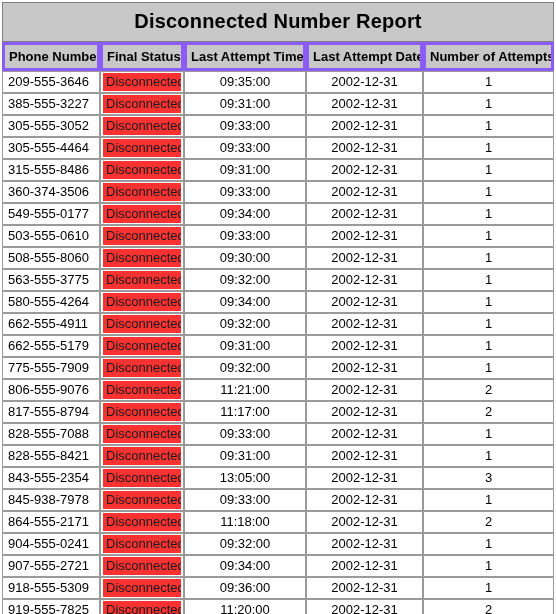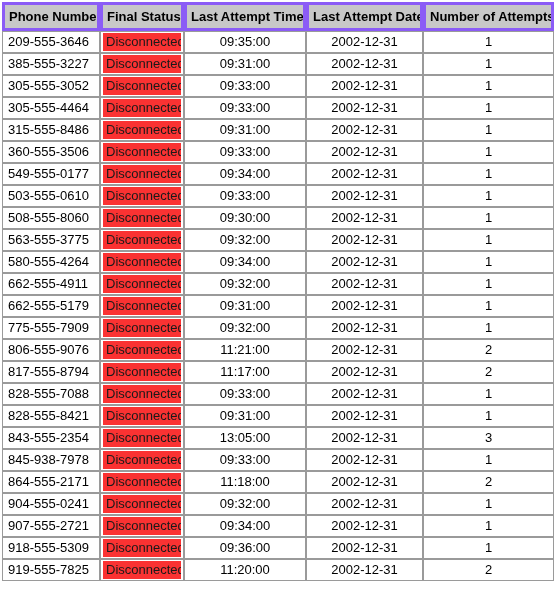--- a/index.html
+++ b/index.html
@@ -109,20 +109,23 @@
   <table class="report">
     <colgroup>
       <col class="c-phone">
       <col class="c-status">
       <col class="c-time">
       <col class="c-date">
       <col class="c-count">
     </colgroup>
     <thead>
       <tr>
+        <td class="title-cell" colspan="5">Disconnected Number Report</td>
+      </tr>
+      <tr>
         <th class="col-head left">Phone Number</th>
         <th class="col-head left">Final Status</th>
         <th class="col-head">Last Attempt Time</th>
         <th class="col-head">Last Attempt Date</th>
         <th class="col-head">Number of Attempts</th>
       </tr>
     </thead>
     <tbody id="report-body">
         <tr>
           <td class="cell phone">209-555-3646</td>
@@ -163,21 +166,21 @@
         <tr>
           <td class="cell phone">315-555-8486</td>
           <td class="cell status-cell">
             <span class="status-chip">Disconnected</span>
           </td>
           <td class="cell">09:31:00</td>
           <td class="cell">2002-12-31</td>
           <td class="cell">1</td>
         </tr>
         <tr>
-          <td class="cell phone">360-555-3506</td>
+          <td class="cell phone">360-374-3506</td>
           <td class="cell status-cell">
             <span class="status-chip">Disconnected</span>
           </td>
           <td class="cell">09:33:00</td>
           <td class="cell">2002-12-31</td>
           <td class="cell">1</td>
         </tr>
         <tr>
           <td class="cell phone">549-555-0177</td>
           <td class="cell status-cell">

